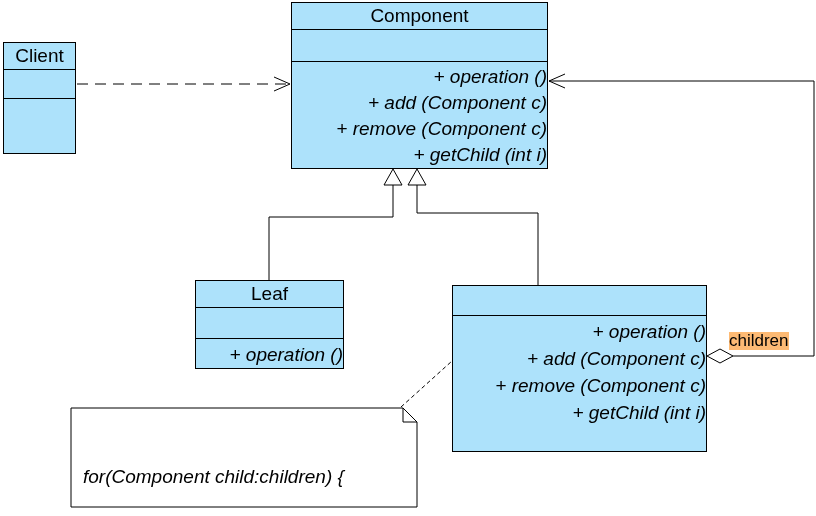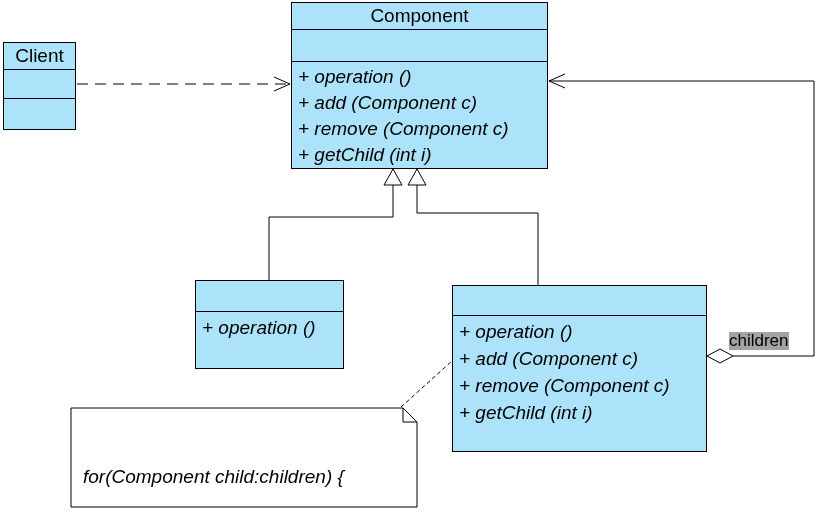--- a/index.html
+++ b/index.html
@@ -26,20 +26,21 @@
     position: absolute;
     box-sizing: border-box;
     background: #ADE2FB;
     border: 1px solid #000000;
     display: flex;
     flex-direction: column;
   }
   .cmp {
     box-sizing: border-box;
     border-bottom: 1px solid #000000;
+    text-align: right;
   }
   .cmp.last {
     border-bottom: none;
     flex: 1;
   }
   .cmp.title {
     display: flex;
     align-items: center;
     justify-content: center;
     font-size: 19px;
@@ -68,21 +69,21 @@
     line-height: 24.5px;
     white-space: pre;
     pointer-events: none;
   }
   .edge-label {
     position: absolute;
     left: 729px;
     top: 332px;
     font-size: 17px;
     line-height: 18px;
-    background: #a3a3a3;
+    background: #fdba74;
   }
   svg .solid { stroke: #000000; stroke-width: 1; fill: none; }
   svg .dashed-long { stroke: #000000; stroke-width: 1; fill: none; stroke-dasharray: 11,7; }
   svg .dashed-short { stroke: #000000; stroke-width: 1; fill: none; stroke-dasharray: 4,3; }
   svg .hollow { stroke: #000000; stroke-width: 1; fill: #ffffff; }
   svg .open-arrow { stroke: #000000; stroke-width: 1; fill: none; }
 </style>
 </head>
 <body>
 
@@ -112,38 +113,39 @@
   <g>
     <line class="dashed-short" x1="401" y1="407" x2="452" y2="361"></line>
   </g>
 
   <g>
     <polygon class="hollow" points="71,408 403,408 417,422 417,507 71,507"></polygon>
     <polyline class="open-arrow" points="403,408 403,422 417,422"></polyline>
   </g>
 </svg>
 
-<div class="class-box" style="left:3px; top:42px; width:73px; height:88px;">
+<div class="class-box" style="left:3px; top:42px; width:73px; height:112px;">
   <div class="cmp title" style="height:27px">Client</div>
   <div class="cmp" style="height:29px"></div>
   <div class="cmp last"></div>
 </div>
 
 <div class="class-box" style="left:291px; top:2px; width:257px; height:167px;">
   <div class="cmp title" style="height:27px">Component</div>
   <div class="cmp" style="height:32px"></div>
   <div class="cmp last methods">
     <div class="mline h26">+ operation ()</div>
     <div class="mline h26">+ add (Component c)</div>
     <div class="mline h26">+ remove (Component c)</div>
     <div class="mline h26">+ getChild (int i)</div>
   </div>
 </div>
 
 <div class="class-box" style="left:195px; top:280px; width:149px; height:89px;">
+  <div class="cmp title" style="height:27px">Leaf</div>
   <div class="cmp" style="height:31px"></div>
   <div class="cmp last methods">
     <div class="mline h28">+ operation ()</div>
   </div>
 </div>
 
 <div class="class-box" style="left:452px; top:285px; width:255px; height:167px;">
   <div class="cmp" style="height:30px"></div>
   <div class="cmp last methods">
     <div class="mline h27">+ operation ()</div>

